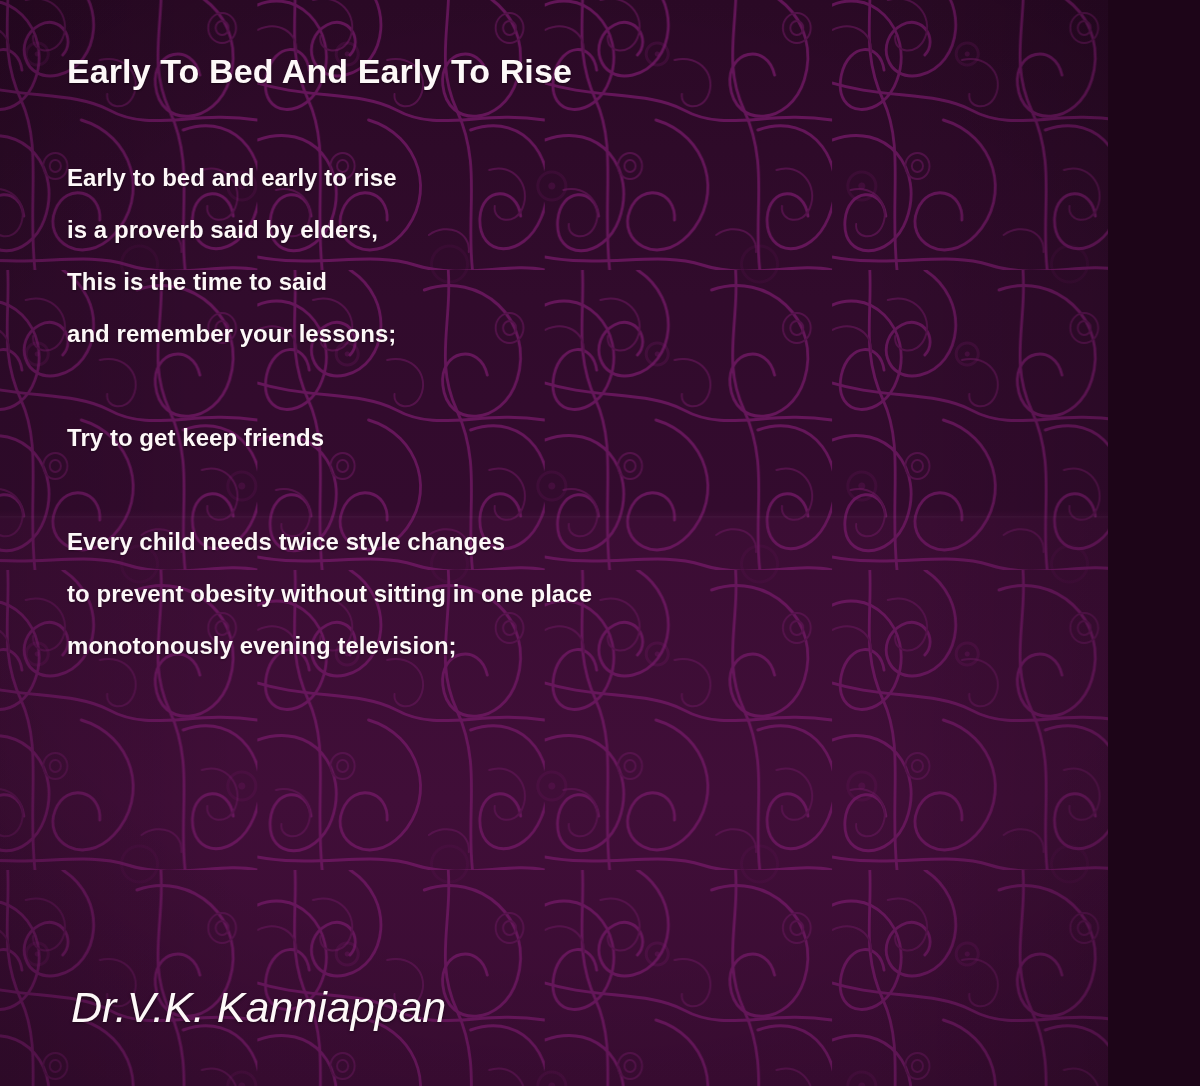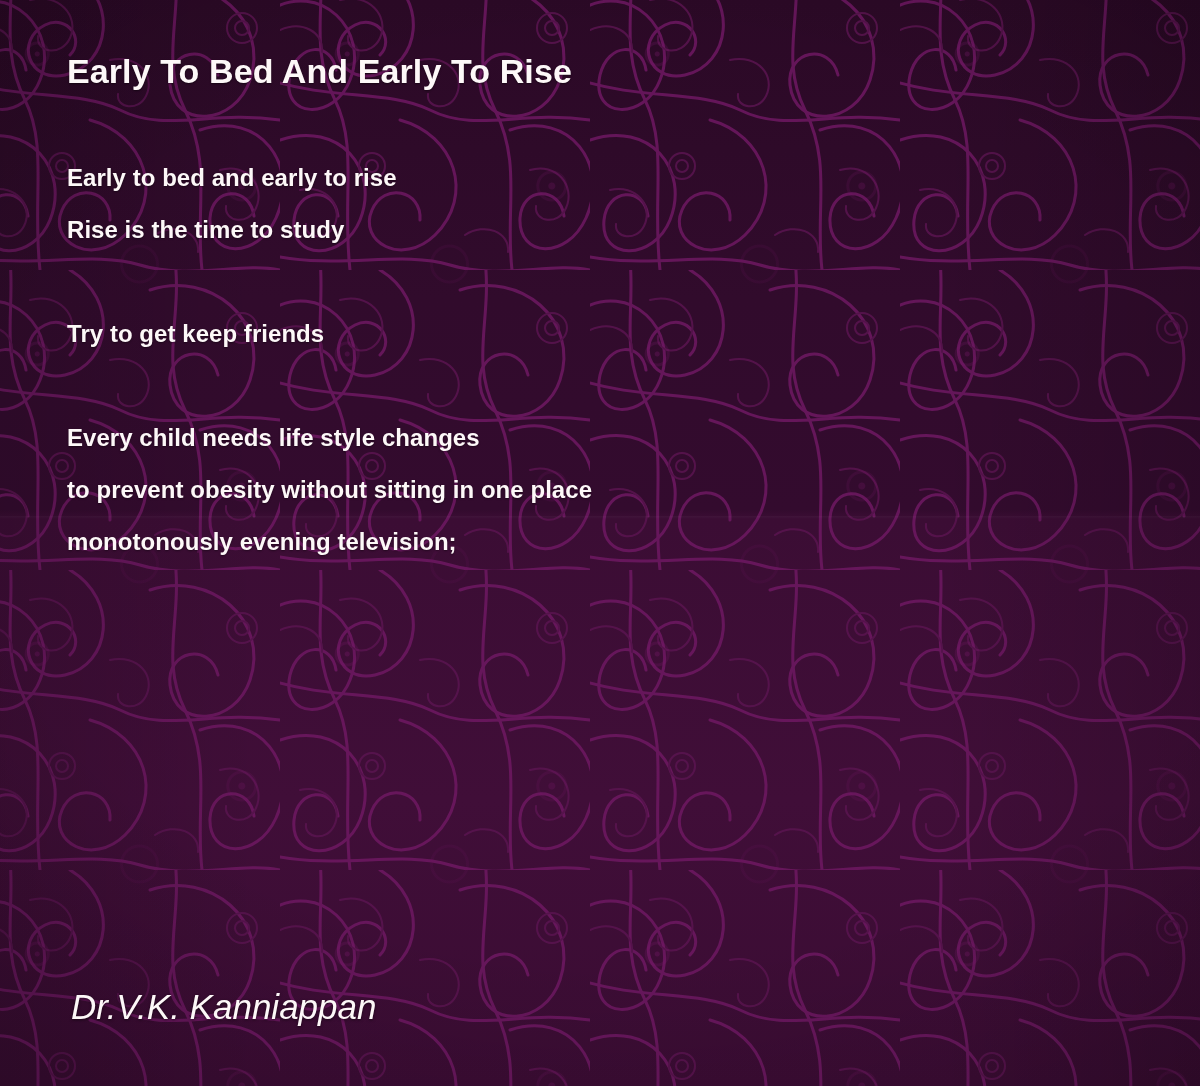--- a/index.html
+++ b/index.html
@@ -4,21 +4,21 @@
 <title>Poem Image</title>
 <style>
   html, body {
     margin: 0;
     padding: 0;
     background: #1d0518;
   }
 
   .canvas {
     position: relative;
-    width: 1200px;
+    width: 1108px;
     height: 1086px;
     overflow: hidden;
     background-color: #2f0a2a;
     font-family: "Liberation Sans", sans-serif;
   }
 
   
   .bg-base {
     position: absolute;
     inset: 0;
@@ -110,21 +110,21 @@
     height: 52px;
     white-space: nowrap;
     letter-spacing: 0.05px;
     text-shadow: 0 1px 2px rgba(0,0,0,0.4);
   }
 
   .poem-author {
     position: absolute;
     top: 984px;
     left: 4px;
-    font-size: 35px;
+    font-size: 43px;
     font-style: italic;
     font-weight: normal;
     line-height: 46px;
     white-space: nowrap;
     text-shadow: 0 1px 3px rgba(0,0,0,0.5);
   }
 </style>
 </head>
 <body>
 
@@ -171,29 +171,31 @@
   <div class="bg-vignette"></div>
 
   <div class="content">
 
     <div class="poem-title">Early To Bed And Early To Rise</div>
 
     <div class="poem-body">
 
       <div class="stanza">
         <div class="poem-line">Early to bed and early to rise</div>
-        <div class="poem-line">Rise is the time to study</div>
+        <div class="poem-line">is a proverb said by elders,</div>
+        <div class="poem-line">This is the time to said</div>
+        <div class="poem-line">and remember your lessons;</div>
       </div>
 
       <div class="stanza">
         <div class="poem-line">Try to get keep friends</div>
       </div>
 
       <div class="stanza">
-        <div class="poem-line">Every child needs life style changes</div>
+        <div class="poem-line">Every child needs twice style changes</div>
         <div class="poem-line">to prevent obesity without sitting in one place</div>
         <div class="poem-line">monotonously evening television;</div>
       </div>
 
 
     </div>
 
     <div class="poem-author">Dr.V.K. Kanniappan</div>
 
   </div>

